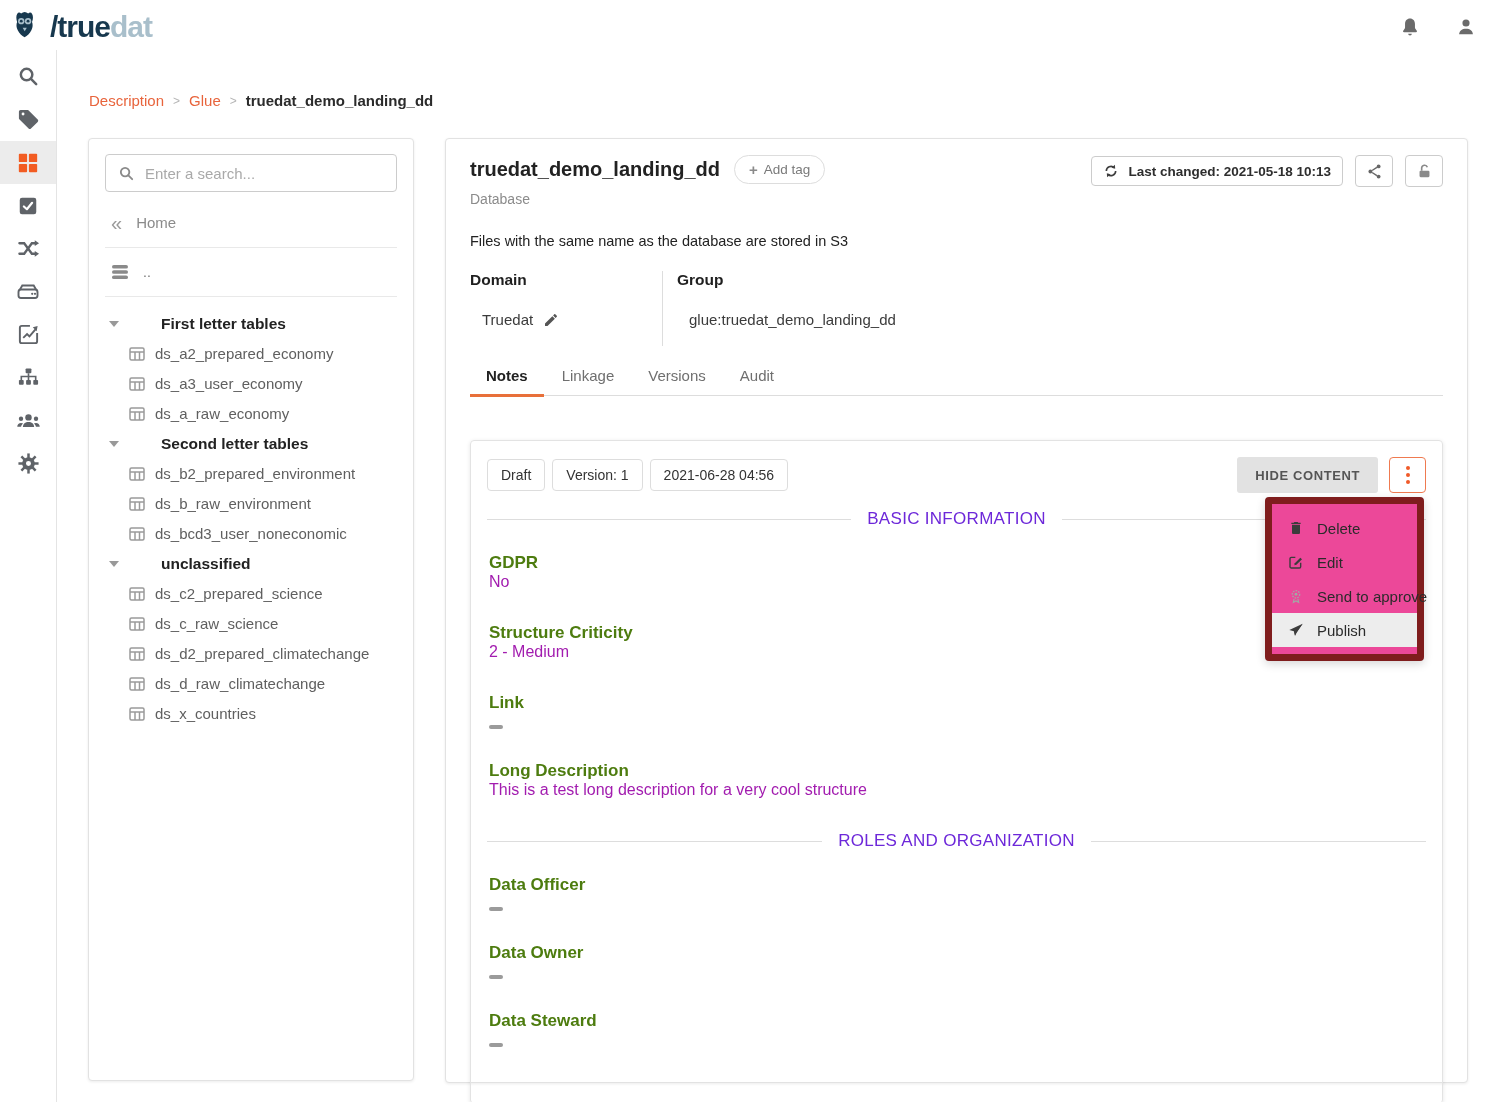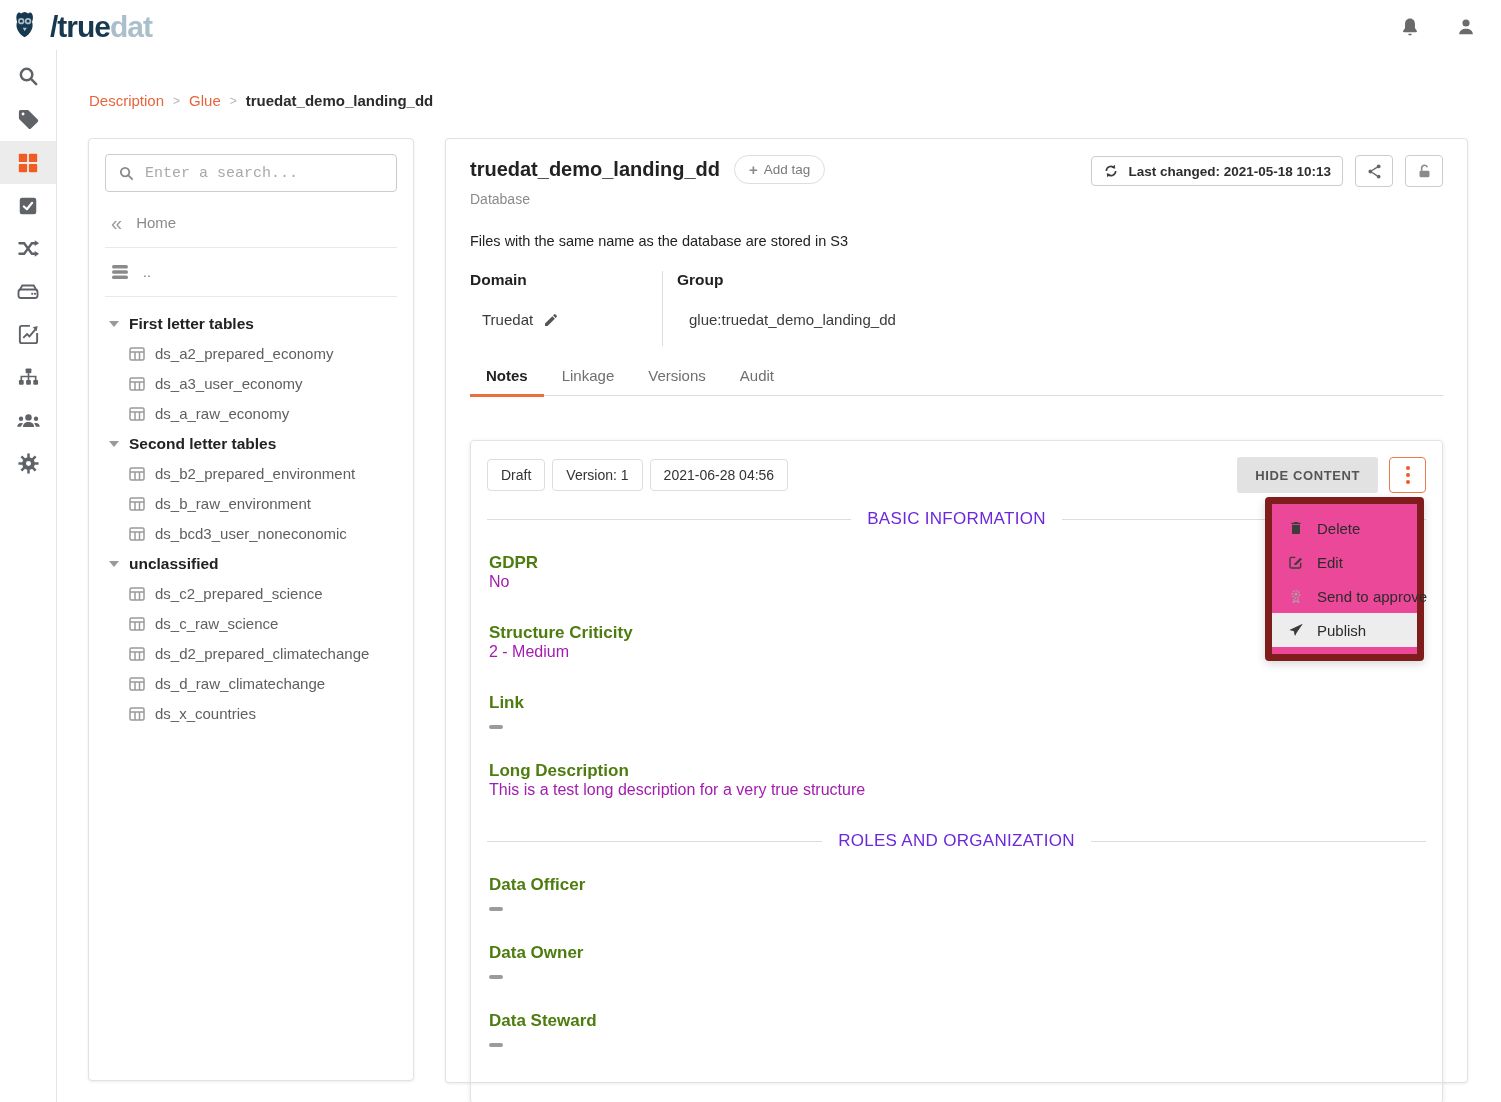--- a/index.html
+++ b/index.html
@@ -23,29 +23,29 @@
 
   
   .breadcrumb { position:absolute; left:89px; top:92px; font-size:15px; display:flex; align-items:center; gap:9px; }
   .crumb-link { color:#e8643c; cursor:pointer; text-decoration:none; }
   .crumb-sep { color:#b5b5b5; font-size:12px; }
   .crumb-current { color:#2b2b2b; font-weight:bold; }
 
   
   .panel { position:absolute; left:88px; top:138px; width:326px; height:943px; background:#fff; border:1px solid #e2e2e2; border-radius:4px; box-shadow:0 1px 3px rgba(0,0,0,.08); padding:15px 16px; }
   .searchbox { display:flex; align-items:center; gap:10px; height:38px; border:1px solid #ccc; border-radius:4px; padding:0 12px; }
-  .searchbox input { border:none; outline:none; flex:1; font-size:15px; font-family:Liberation Mono, monospace; color:#1d4ed8; }
+  .searchbox input { border:none; outline:none; flex:1; font-size:15px; font-family:Liberation Sans, sans-serif; color:#1d4ed8; }
   .searchbox input::placeholder { color:#a9a9a9; }
   .home-row { display:flex; align-items:center; gap:14px; margin:22px 2px 0 6px; color:#8b8b8b; font-size:15px; cursor:pointer; }
   .chev-left { font-size:20px; line-height:14px; color:#9a9a9a; }
   .panel-div { border-top:1px solid #e9e9e9; margin:16px 0; }
   .db-row { display:flex; align-items:center; gap:14px; margin-left:6px; color:#777; font-size:14px; cursor:pointer; }
   .tree { margin-top:18px; }
   .tree-group { display:flex; align-items:center; gap:10px; margin:0 0 12px 4px; cursor:pointer; }
-  .tree-group-label { font-size:15.5px; font-weight:bold; color:#222; }
+  .tree-group-label { font-size:15.5px; font-weight:bold; color:#222;margin-left:32px; }
   .caret-down { width:0; height:0; border-left:5px solid transparent; border-right:5px solid transparent; border-top:6px solid #999; }
   .tree-item { display:flex; align-items:center; gap:10px; margin:0 0 13px 24px; color:#5f5f5f; font-size:15px; cursor:pointer; }
 
   
   .main { position:absolute; left:445px; top:138px; width:1023px; height:945px; background:#fff; border:1px solid #e2e2e2; border-radius:4px; box-shadow:0 1px 3px rgba(0,0,0,.08); padding:16px 24px; }
   .main-head { display:flex; align-items:flex-start; justify-content:space-between; }
   .title-wrap { display:flex; align-items:center; gap:14px; }
   .page-title { font-size:20px; font-weight:bold; color:#222; }
   .add-tag { display:flex; align-items:center; gap:6px; border:1px solid #ddd; border-radius:16px; background:#fff; color:#7a7a7a; font-size:13.5px; padding:5px 14px; cursor:pointer; }
   .add-tag .plus { font-size:15px; font-weight:bold; color:#8a8a8a; }
@@ -520,21 +520,21 @@
       <div class="field">
         <div class="field-label">Structure Criticity</div>
         <div class="field-value">2 - Medium</div>
       </div>
       <div class="field">
         <div class="field-label">Link</div>
         <div class="empty-dash"></div>
       </div>
       <div class="field">
         <div class="field-label">Long Description</div>
-        <div class="field-value">This is a test long description for a very true structure</div>
+        <div class="field-value">This is a test long description for a very cool structure</div>
       </div>
     </div>
 
     <div class="section-heading">
       <span class="line"></span>
       <span class="section-title">ROLES AND ORGANIZATION</span>
       <span class="line"></span>
     </div>
     <div class="fields">
       <div class="field">

